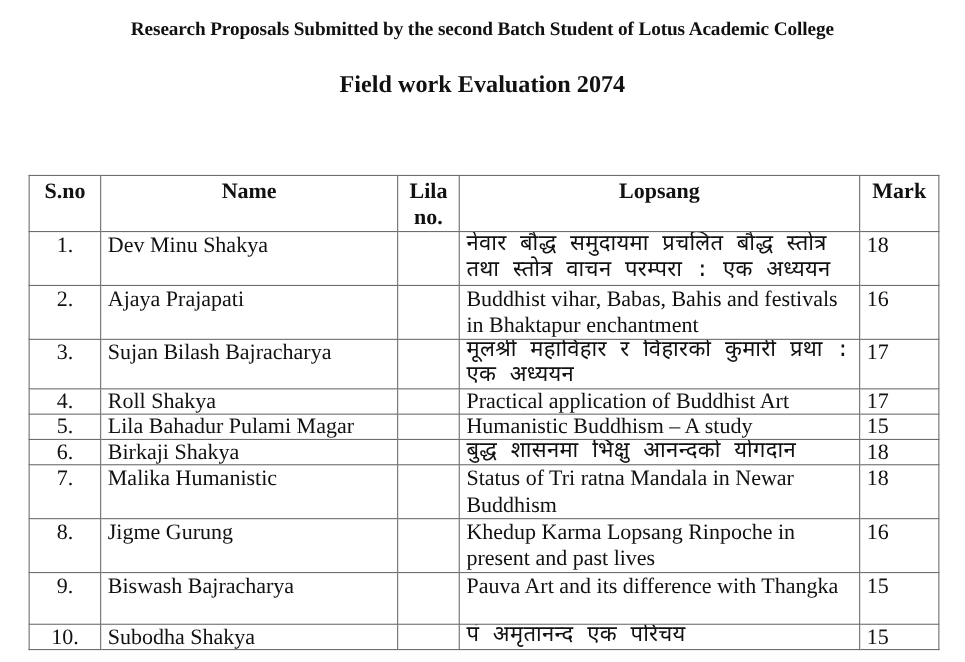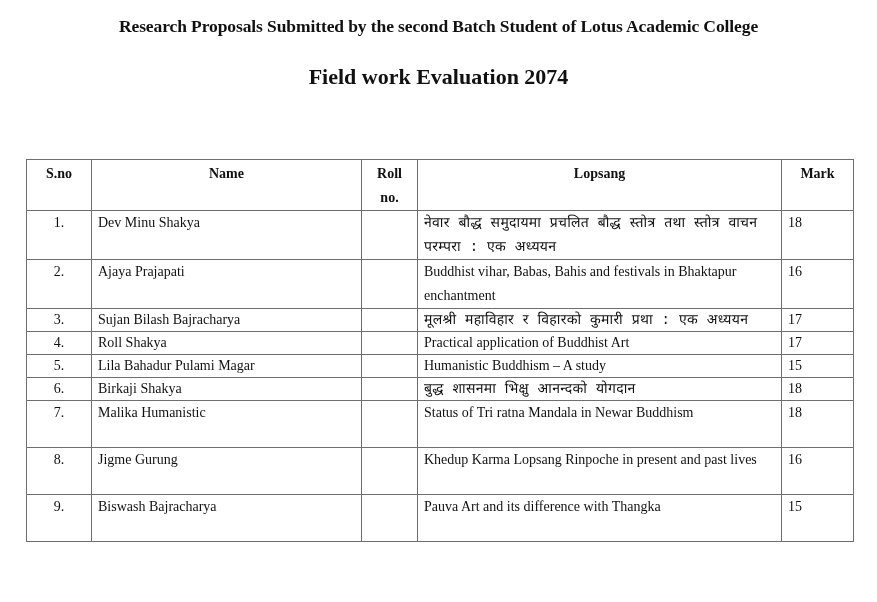--- a/index.html
+++ b/index.html
@@ -37,21 +37,21 @@
     left: 26px;
     top: 159px;
     width: 827px;
     border-collapse: collapse;
     table-layout: fixed;
   }
   table.grid td, table.grid th {
     border: 1.5px solid #6e6e6e;
     padding: 0 6px;
     vertical-align: top;
-    font-size: 14px;
+    font-size: 20px;
     line-height: 24px;
     overflow: hidden;
   }
   table.grid th {
     font-weight: bold;
     text-align: center;
     height: 48px;
     padding-top: 2px;
     line-height: 24px;
   }
@@ -80,21 +80,21 @@
     <col style="width:65px">
     <col style="width:270px">
     <col style="width:56px">
     <col style="width:364px">
     <col style="width:72px">
   </colgroup>
   <thead>
     <tr>
       <th>S.no</th>
       <th>Name</th>
-      <th>Roll no.</th>
+      <th>Lila no.</th>
       <th>Lopsang</th>
       <th class="col-mark">Mark</th>
     </tr>
   </thead>
   <tbody>
     <tr class="tall">
       <td class="c-sno">1.</td>
       <td class="c-name">Dev Minu Shakya</td>
       <td class="c-roll"></td>
       <td class="c-topic deva">नेवार बौद्ध समुदायमा प्रचलित बौद्ध स्तोत्र तथा स्तोत्र वाचन परम्परा : एक अध्ययन</td>
@@ -149,14 +149,21 @@
       <td class="c-topic">Khedup Karma Lopsang Rinpoche in present and past lives</td>
       <td class="c-mark">16</td>
     </tr>
     <tr class="tall">
       <td class="c-sno">9.</td>
       <td class="c-name">Biswash Bajracharya</td>
       <td class="c-roll"></td>
       <td class="c-topic">Pauva Art and its difference with Thangka</td>
       <td class="c-mark">15</td>
     </tr>
+    <tr class="short">
+      <td class="c-sno">10.</td>
+      <td class="c-name">Subodha Shakya</td>
+      <td class="c-roll"></td>
+      <td class="c-topic deva">पं अमृतानन्द एक परिचय</td>
+      <td class="c-mark">15</td>
+    </tr>
   </tbody>
 </table>
 
 </body></html>

